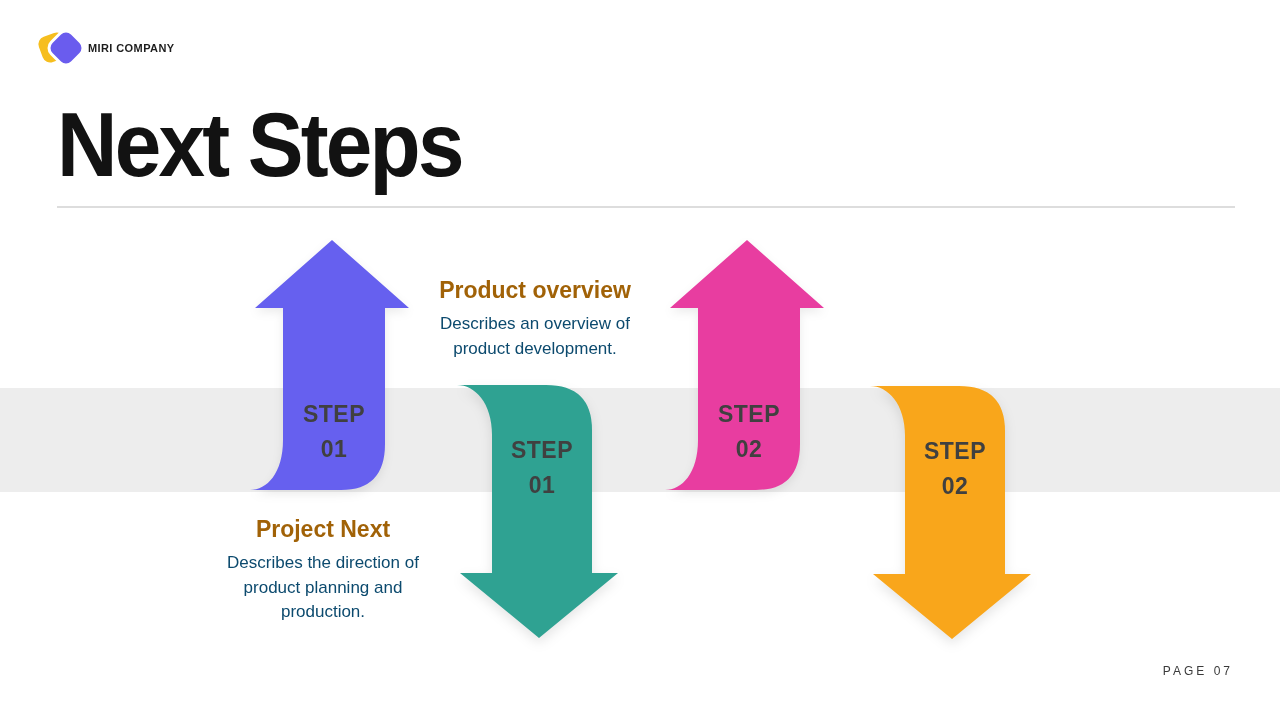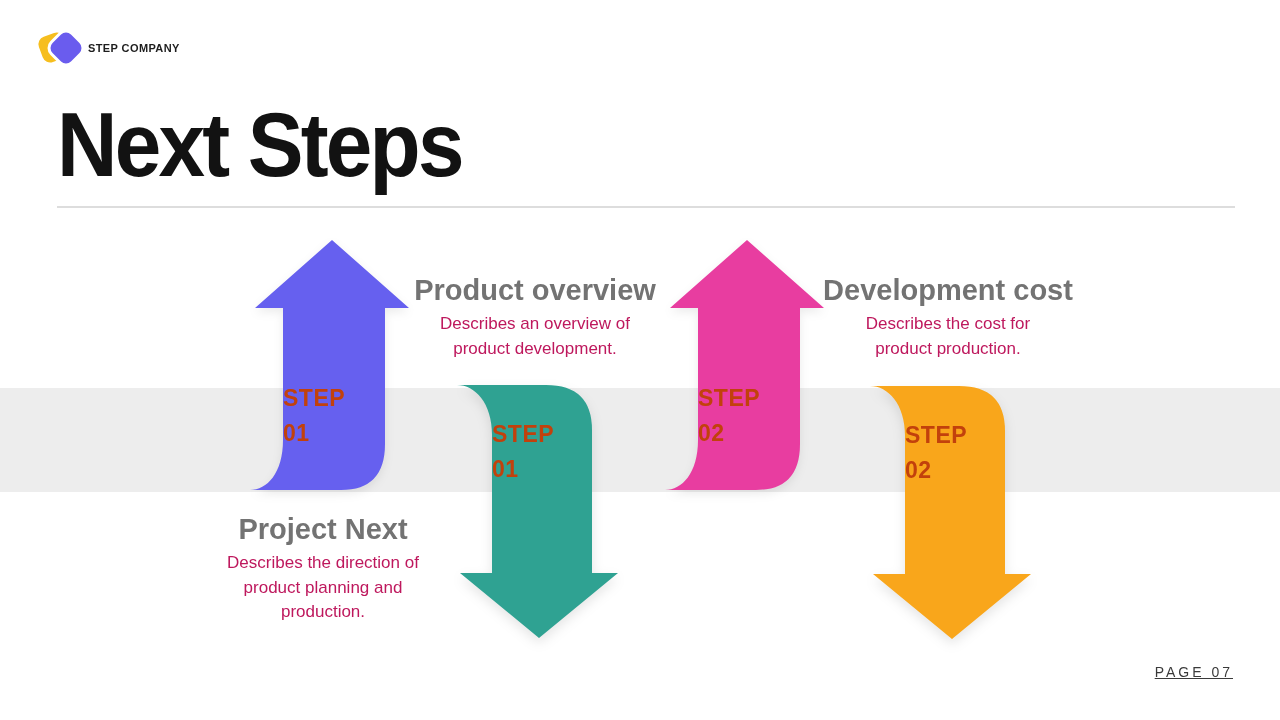--- a/index.html
+++ b/index.html
@@ -33,52 +33,52 @@
   
   .arrow{position:absolute;}
   .arrow svg{display:block;}
   .arrow-up{filter:drop-shadow(0 4px 5px rgba(0,0,0,.08));}
   .arrow-down{filter:drop-shadow(0 5px 6px rgba(0,0,0,.10));}
   .a1{left:250px;top:240px;width:163px;height:251px;}
   .a2{left:455px;top:385px;width:165px;height:253px;}
   .a3{left:665px;top:240px;width:163px;height:251px;}
   .a4{left:868px;top:386px;width:165px;height:253px;}
   .step-label{
-    position:absolute;color:#c2410c;font-weight:700;
-    font-size:23px;line-height:35px;letter-spacing:.5px;
+    position:absolute;text-align:center;color:#404040;font-weight:700;
+    font-size:23px;line-height:35px;letter-spacing:.5px;margin-top:16px;
   }
   .arrow-up .step-label{left:33px;top:141px;width:102px;}
   .arrow-down .step-label{left:37px;top:32px;width:100px;}
   
   .textblock{position:absolute;width:280px;text-align:center;}
   .t1{left:395px;top:277px;}
   .t2{left:183px;top:516px;}
   .t3{left:808px;top:277px;}
   .t4{left:606px;top:516px;}
   .textblock h3{
-    margin:0 0 9px 0;font-size:29px;line-height:26px;font-weight:700;color:#737373;
+    margin:0 0 9px 0;font-size:23px;line-height:26px;font-weight:700;color:#a16207;
   }
   .textblock p{
-    margin:0;font-size:17px;line-height:24.5px;color:#be185d;white-space:pre-line;text-align:center;
+    margin:0;font-size:17px;line-height:24.5px;color:#0c4a6e;white-space:pre-line;text-align:center;
   }
   
   .page-number{
-    position:absolute;right:47px;top:664px;font-size:14px;letter-spacing:3px;
-    color:#3A3A3A;font-weight:500;text-decoration:underline;
+    position:absolute;right:47px;top:664px;font-size:12px;letter-spacing:3px;
+    color:#3A3A3A;font-weight:500;
   }
 </style>
 </head>
 <body>
 
 <div class="slide">
 
   <div class="logo">
     <div class="logo-yellow"></div>
     <div class="logo-purple"></div>
-    <span class="brand-name">STEP COMPANY</span>
+    <span class="brand-name">MIRI COMPANY</span>
   </div>
 
   <h1 class="page-title">Next Steps</h1>
   <div class="divider"></div>
 
   <div class="band"></div>
 
   <div class="arrow arrow-up a1">
     <svg width="163" height="251" viewBox="0 0 163 251">
       <path d="M82 0 L159 68 H135 V204 Q135 250 91 250 H0 C17 250 33 233 33 200 V68 H5 Z" fill="#6660EF"></path>
@@ -125,22 +125,17 @@
 product development.</p>
   </div>
 
   <div class="textblock t2">
     <h3>Project Next</h3>
     <p>Describes the direction of
 product planning and
 production.</p>
   </div>
 
-  <div class="textblock t3">
-    <h3>Development cost</h3>
-    <p>Describes the cost for
-product production.</p>
-  </div>
 
 
   <div class="page-number">PAGE 07</div>
 
 </div>
 
 </body></html>

